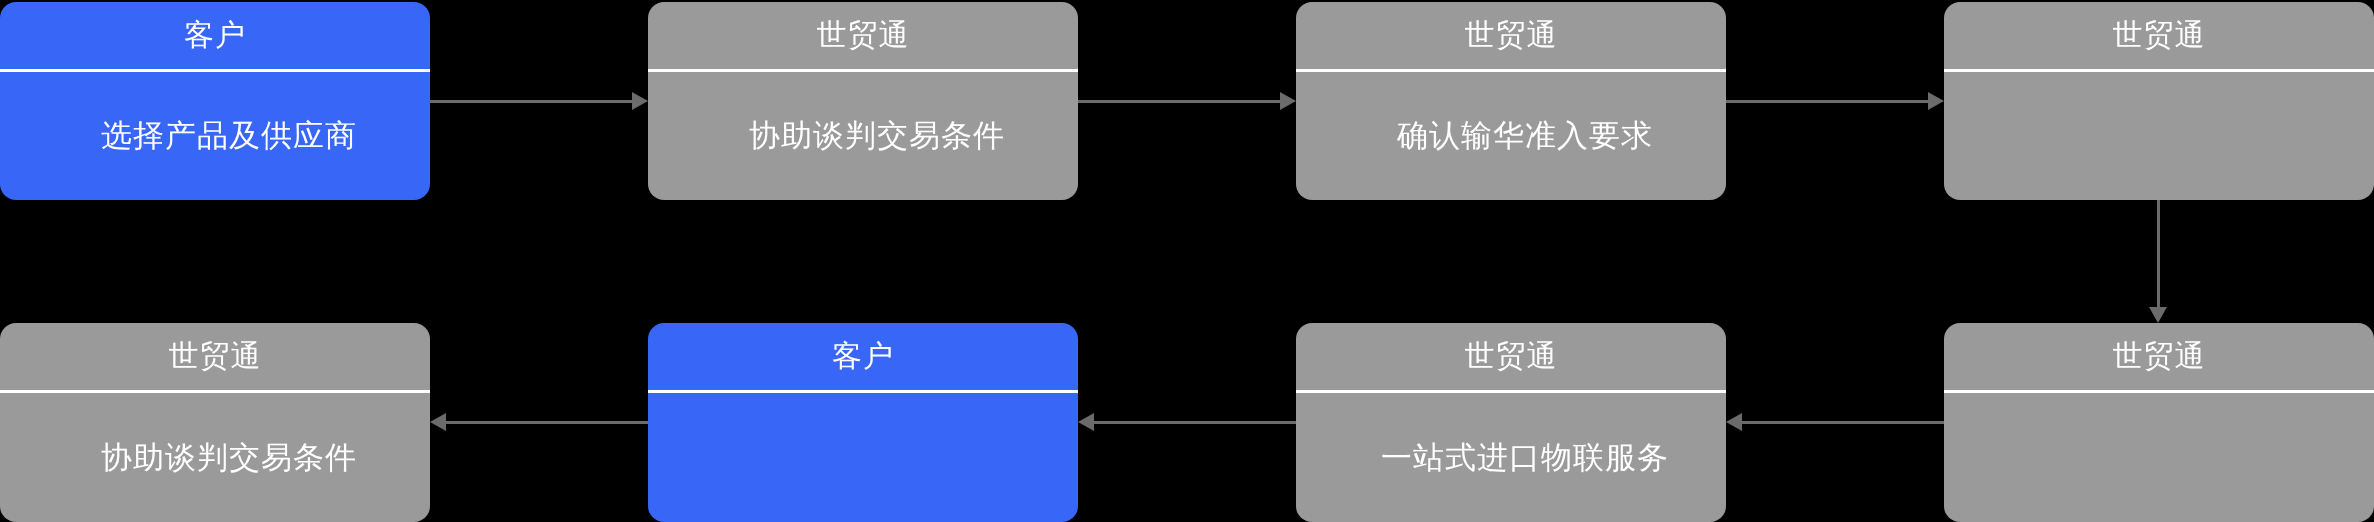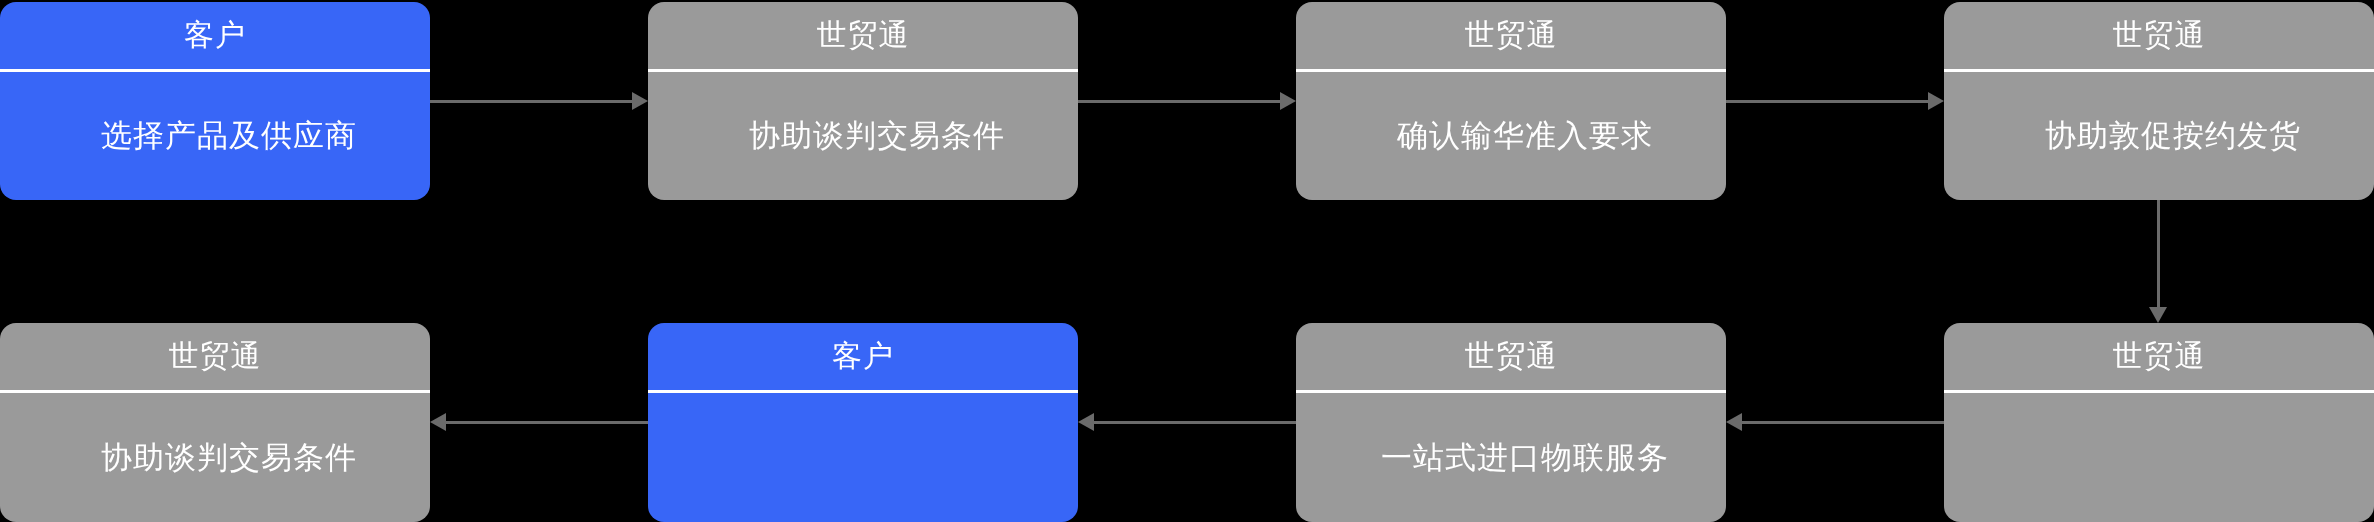--- a/index.html
+++ b/index.html
@@ -77,21 +77,20 @@
   <div class="node provider row-top col-2">
     <div class="node-header">世贸通</div>
     <div class="node-body">协助谈判交易条件</div>
   </div>
   <div class="node provider row-top col-3">
     <div class="node-header">世贸通</div>
     <div class="node-body">确认输华准入要求</div>
   </div>
   <div class="node provider row-top col-4">
     <div class="node-header">世贸通</div>
-    <div class="node-body">协助敦促按约发货</div>
   </div>
 
   <div class="node provider row-bottom col-4">
     <div class="node-header">世贸通</div>
   </div>
   <div class="node provider row-bottom col-3">
     <div class="node-header">世贸通</div>
     <div class="node-body">一站式进口物联服务</div>
   </div>
   <div class="node customer row-bottom col-2">

